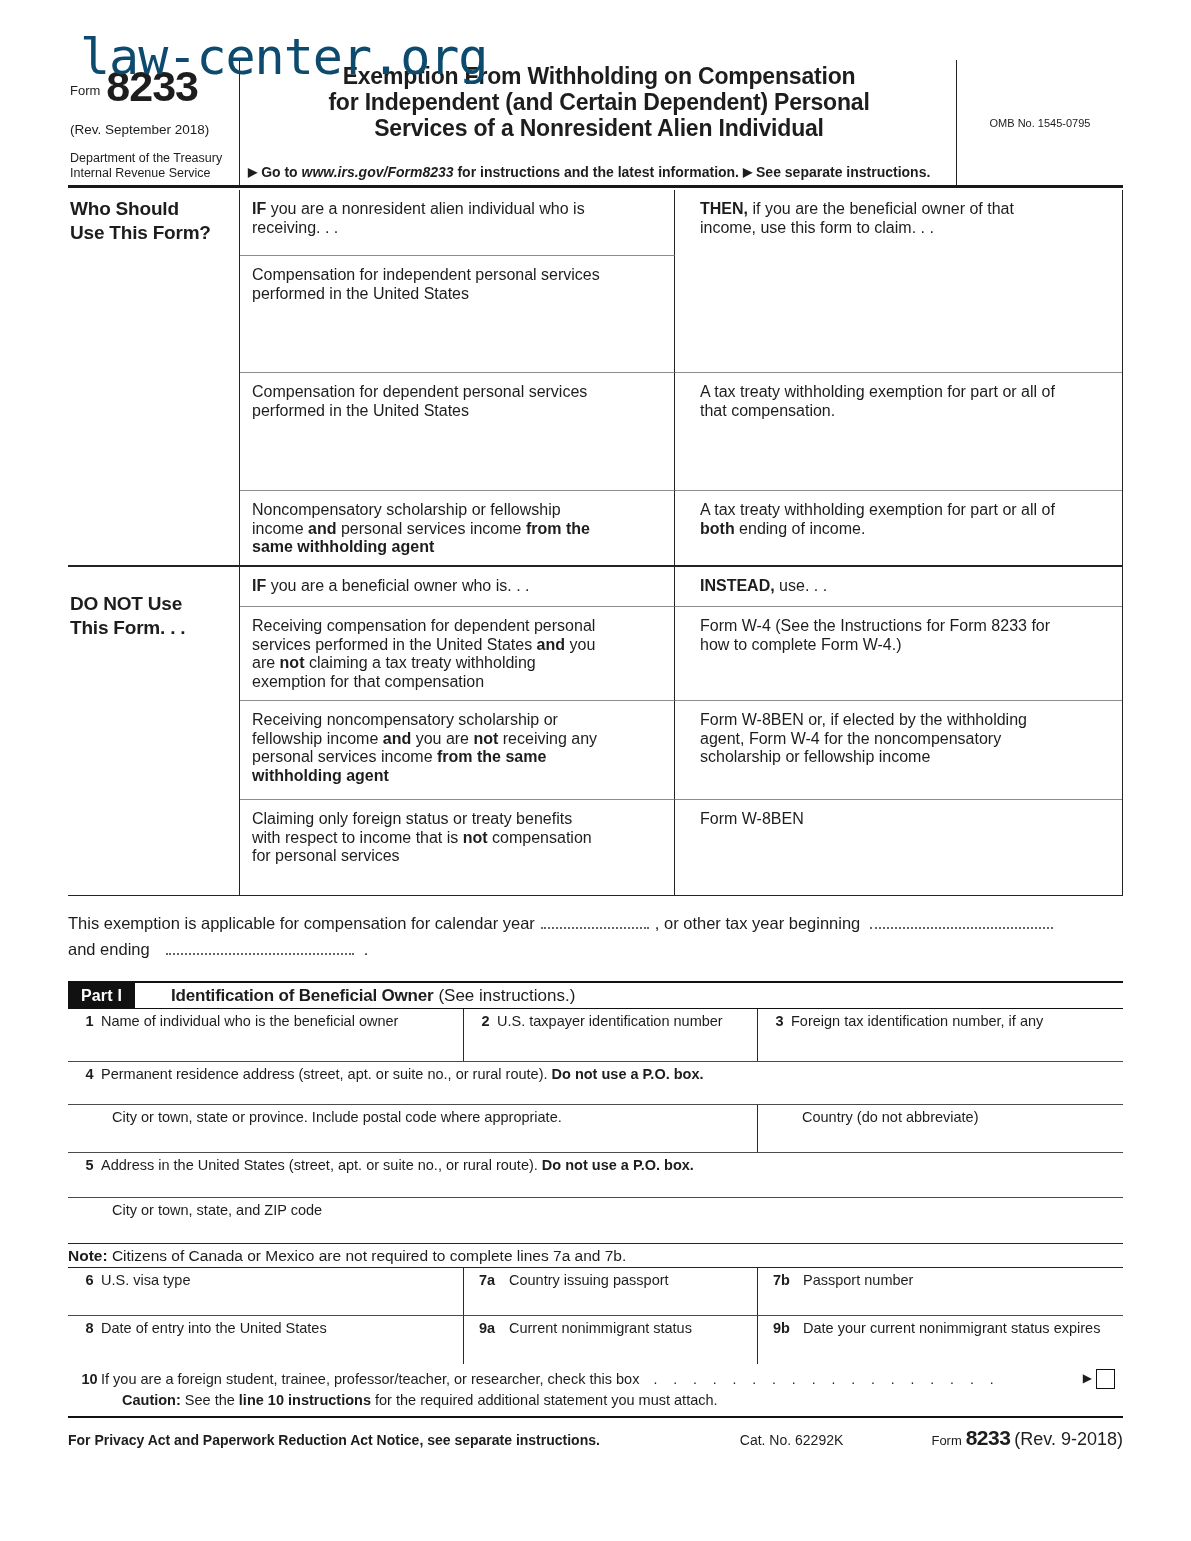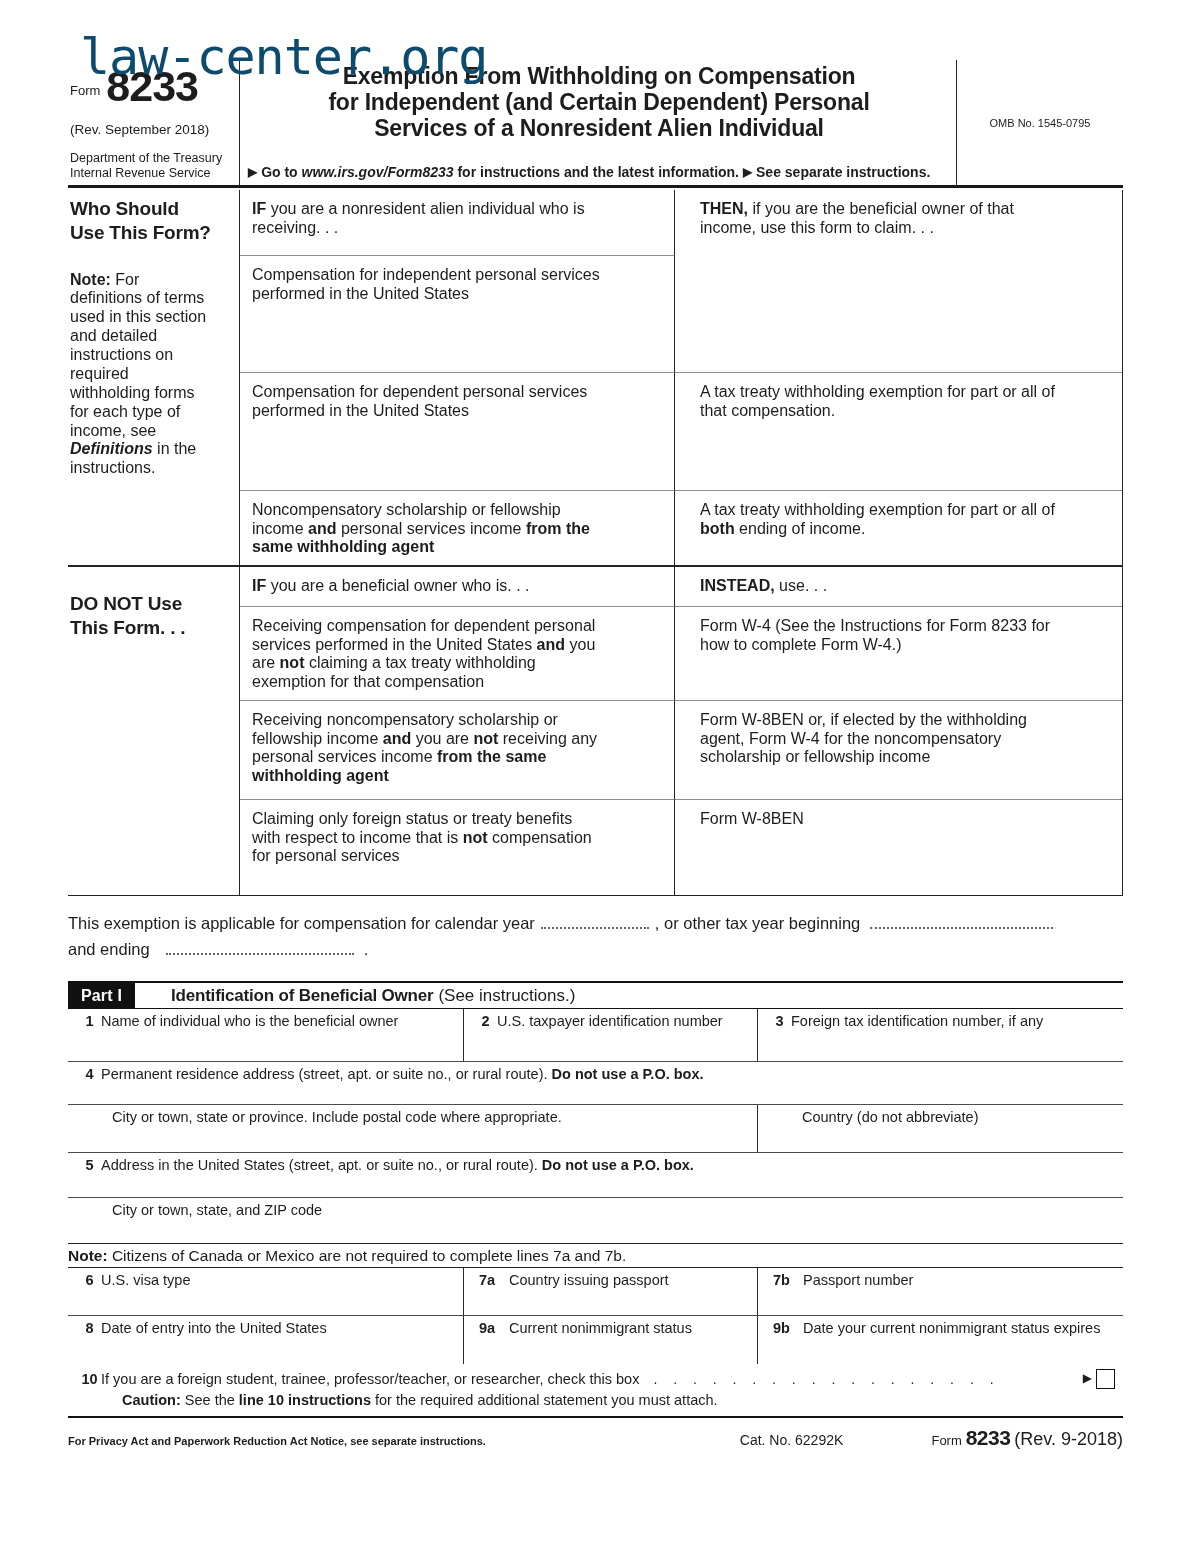--- a/index.html
+++ b/index.html
@@ -69,21 +69,21 @@
   .h89{height:49px;}
   .h10{height:54px;border-bottom:2.6px solid #111;padding-top:5px;}
   .bt2{border-top:1.3px solid #4a4a4a;}
   .chkline{display:flex;align-items:center;}
   .leader{flex:1;overflow:hidden;white-space:nowrap;color:#222;font-size:14px;margin:0 6px 0 14px;letter-spacing:6px;}
   .checkbox{width:19px;height:20px;border:1.7px solid #111;margin-left:4px;box-sizing:border-box;background:#fff;}
   .caution{margin-top:3px;font-size:14.5px;}
 
   
   .footer{display:flex;align-items:baseline;margin-top:8px;font-size:14px;}
-  .f-privacy{width:687px;font-weight:bold;font-size:11px;}
+  .f-privacy{width:687px;font-weight:bold;font-size:14px;}
   .f-cat{width:196px;}
   .f-sig{flex:1;text-align:right;white-space:nowrap;}
   .f-sig .fw{font-size:13px;}
   .f-sig .fn{font-size:21px;font-weight:bold;letter-spacing:-0.5px;}
   .f-sig .fr{font-size:18px;}
 </style>
 </head>
 <body>
 
 <div class="watermark">law-center.org</div>
@@ -115,21 +115,20 @@
         <span>See separate instructions.</span>
       </div>
     </div>
     <div class="hdr-right">OMB No. 1545-0795</div>
   </div>
 
   <div class="maintable">
     <div class="tsec tsec1">
       <div class="lcell">
         <div class="lhead">Who Should Use This Form?</div>
-        <div class="lnote"><span style="font-weight: bold;">Note:</span><span> For definitions of terms used in this section and detailed instructions on required withholding forms for each type of income, see </span><span style="font-weight: bold; font-style: italic;">Definitions</span><span> in the instructions.</span></div>
       </div>
       <div class="mcell" style="grid-row:1"><span style="font-weight: bold;">IF</span><span> you are a nonresident alien individual who is receiving. . .</span></div>
       <div class="rcell" style="grid-row:1"><span style="font-weight: bold;">THEN,</span><span> if you are the beneficial owner of that income, use this form to claim. . .</span></div>
       <div class="mcell bt" style="grid-row:2"><span>Compensation for independent personal services performed in the United States</span></div>
       <div class="mcell bt" style="grid-row:3"><span>Compensation for dependent personal services performed in the United States</span></div>
       <div class="rcell bt" style="grid-row:3"><span>A tax treaty withholding exemption for part or all of that compensation.</span></div>
       <div class="mcell bt" style="grid-row:4"><span>Noncompensatory scholarship or fellowship income </span><span style="font-weight: bold;">and</span><span> personal services income </span><span style="font-weight: bold;">from the same withholding agent</span></div>
       <div class="rcell bt" style="grid-row:4"><span>A tax treaty withholding exemption for part or all of </span><span style="font-weight: bold;">both</span><span> ending of income.</span></div>
     </div>
     <div class="tsec tsec2">

